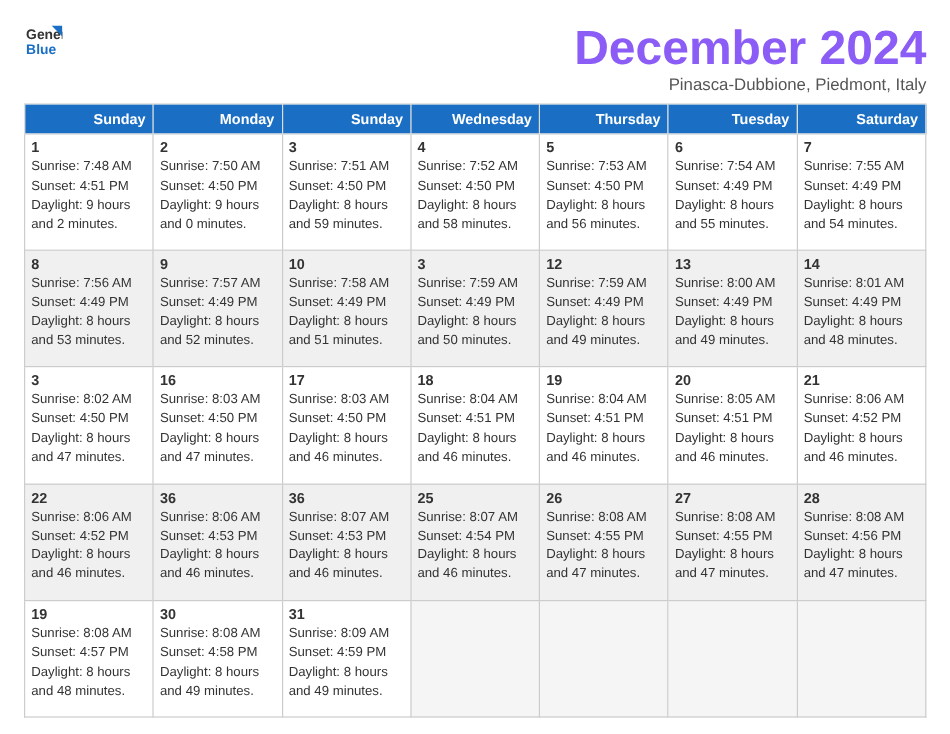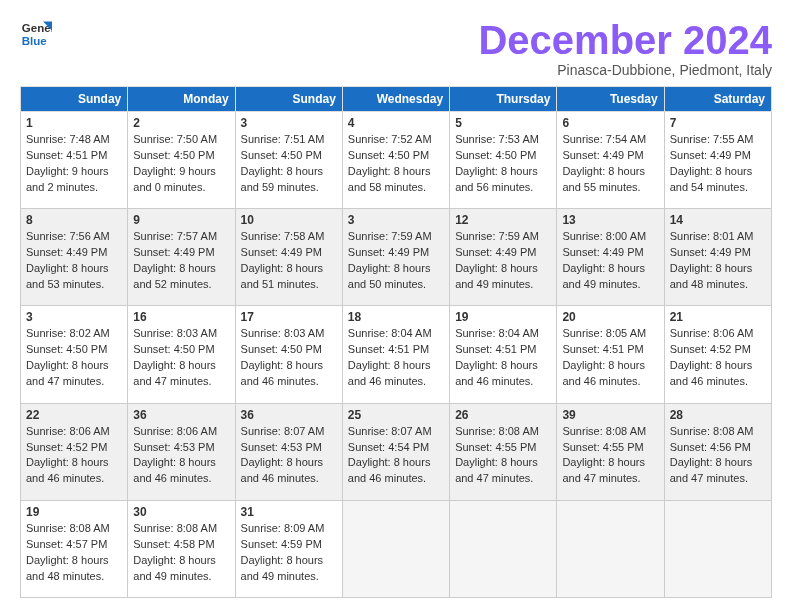--- a/index.html
+++ b/index.html
@@ -225,21 +225,21 @@
           </td>
           <td>
             <span class="day-num">25</span>
             <div class="day-info">Sunrise: 8:07 AM<br>Sunset: 4:54 PM<br>Daylight: 8 hours<br>and 46 minutes.</div>
           </td>
           <td>
             <span class="day-num">26</span>
             <div class="day-info">Sunrise: 8:08 AM<br>Sunset: 4:55 PM<br>Daylight: 8 hours<br>and 47 minutes.</div>
           </td>
           <td>
-            <span class="day-num">39</span>
+            <span class="day-num">27</span>
             <div class="day-info">Sunrise: 8:08 AM<br>Sunset: 4:55 PM<br>Daylight: 8 hours<br>and 47 minutes.</div>
           </td>
           <td>
             <span class="day-num">28</span>
             <div class="day-info">Sunrise: 8:08 AM<br>Sunset: 4:56 PM<br>Daylight: 8 hours<br>and 47 minutes.</div>
           </td>
         </tr>
         <tr>
           <td>
             <span class="day-num">19</span>

